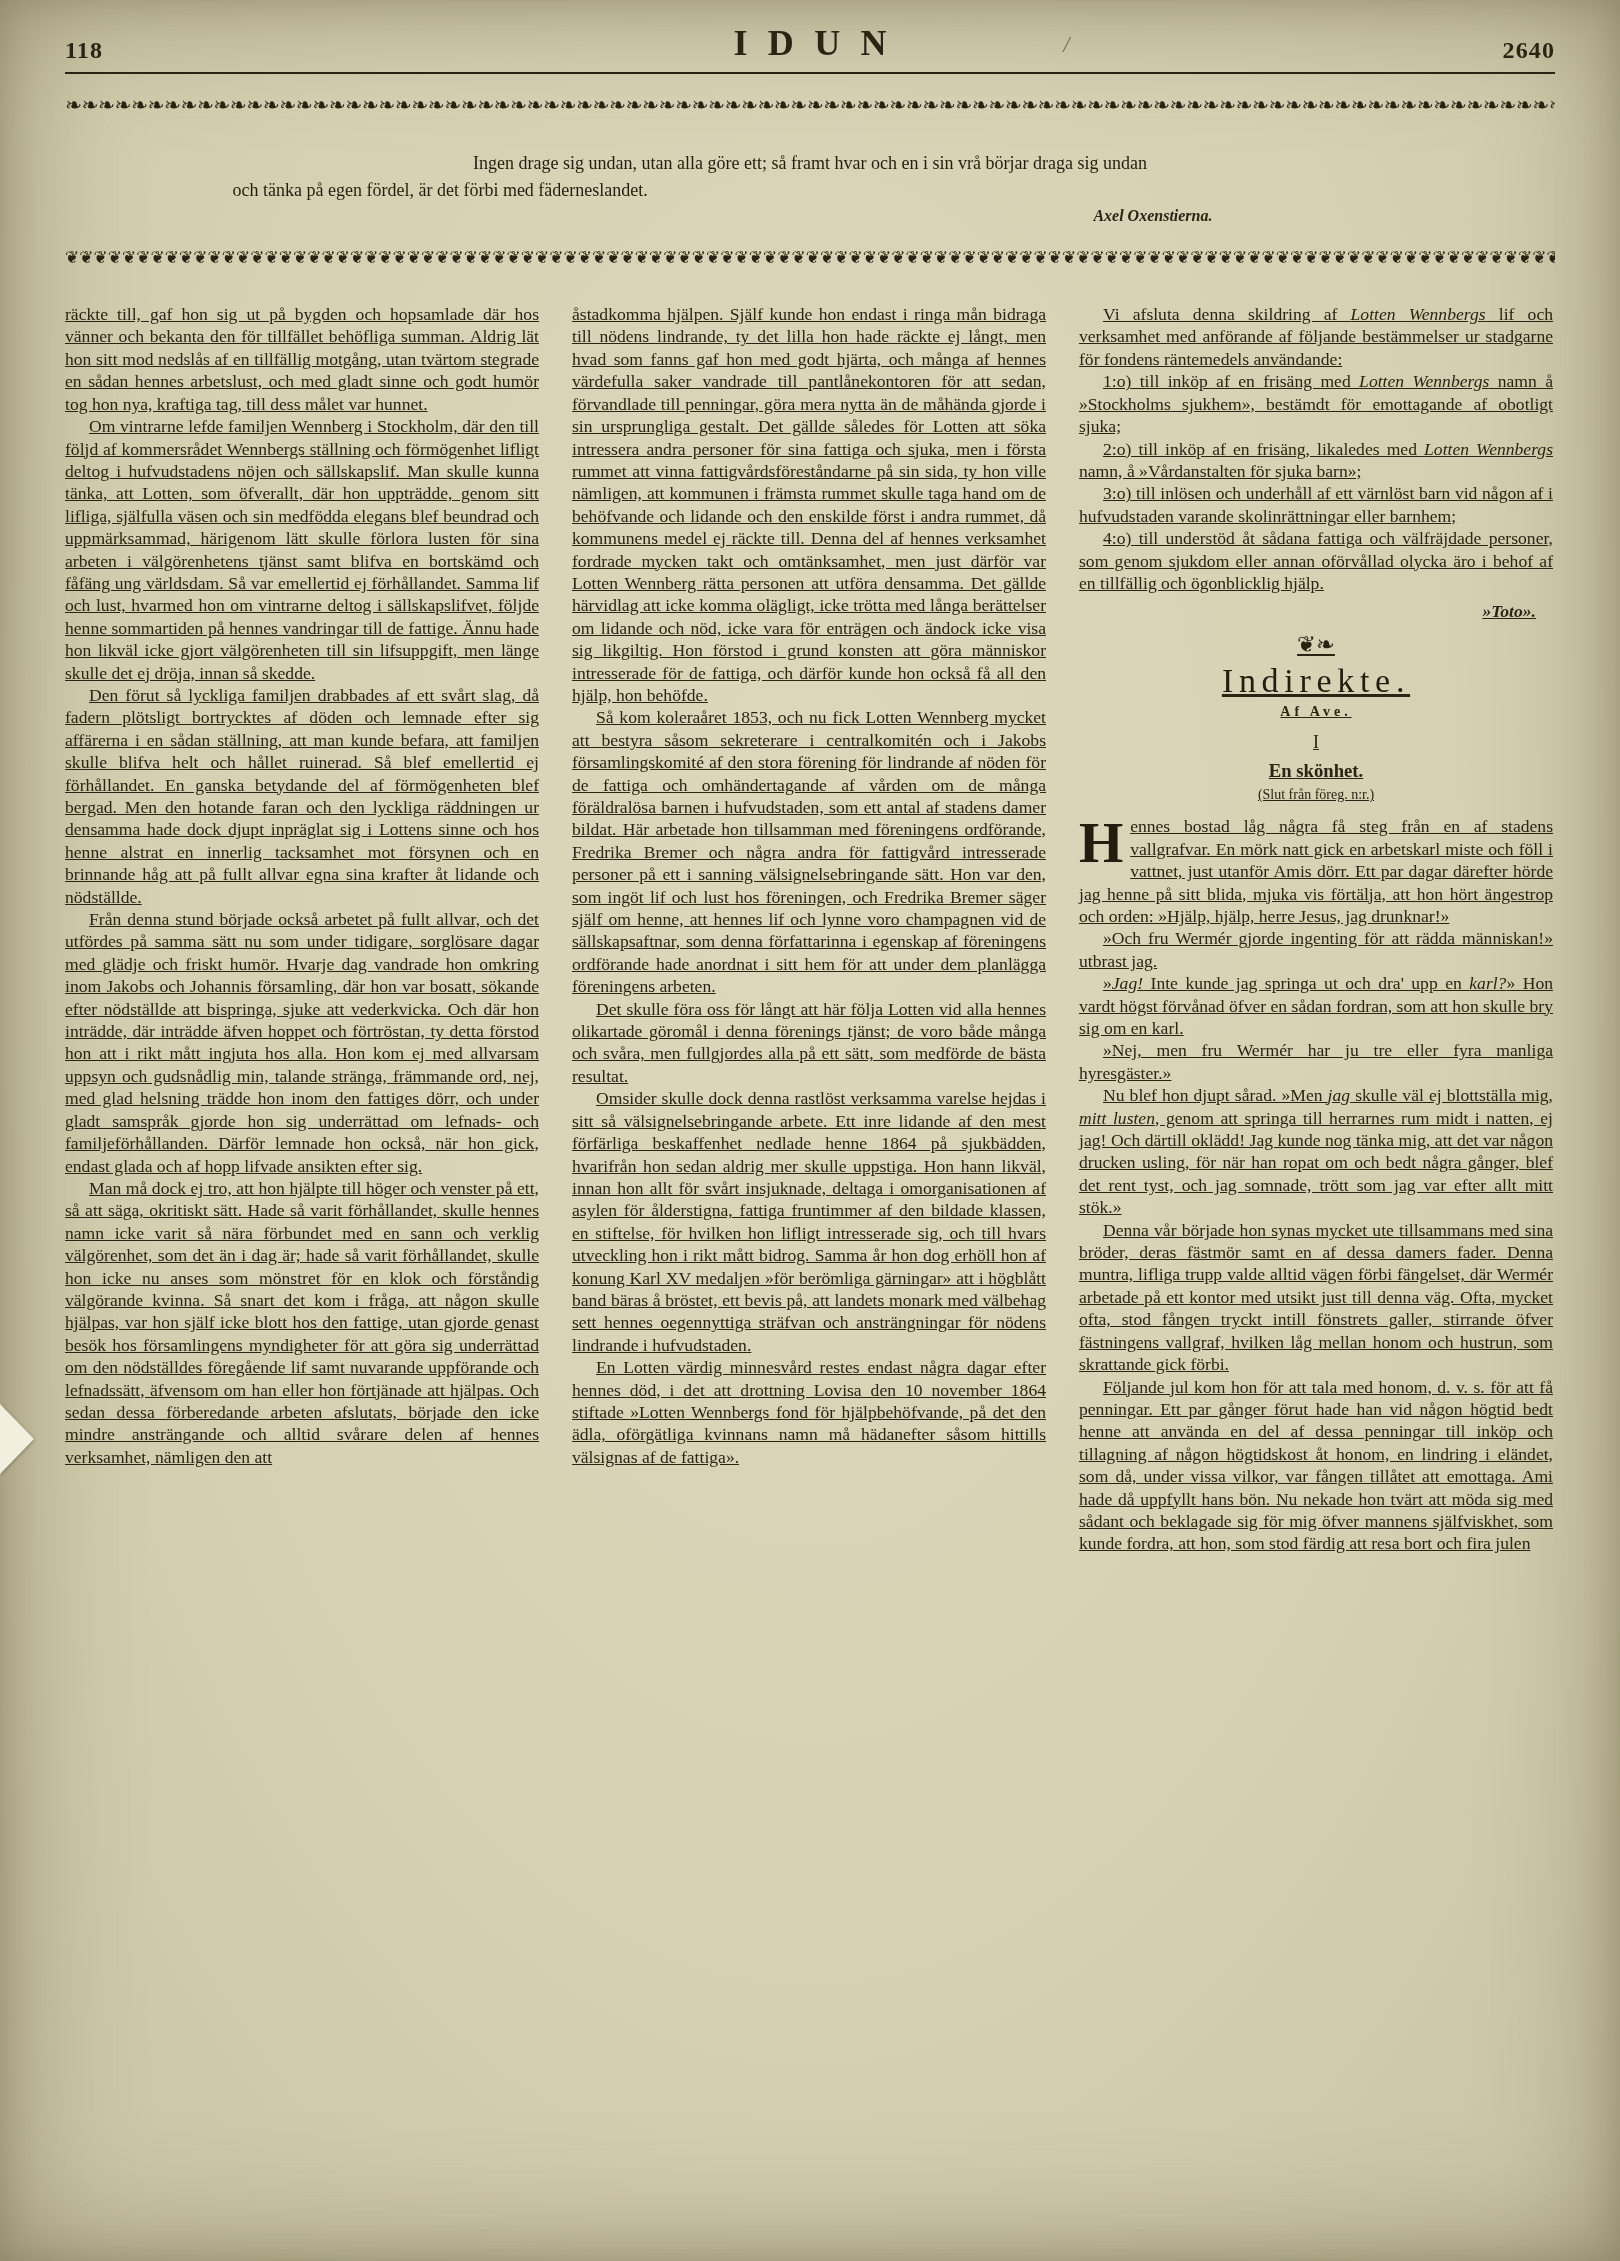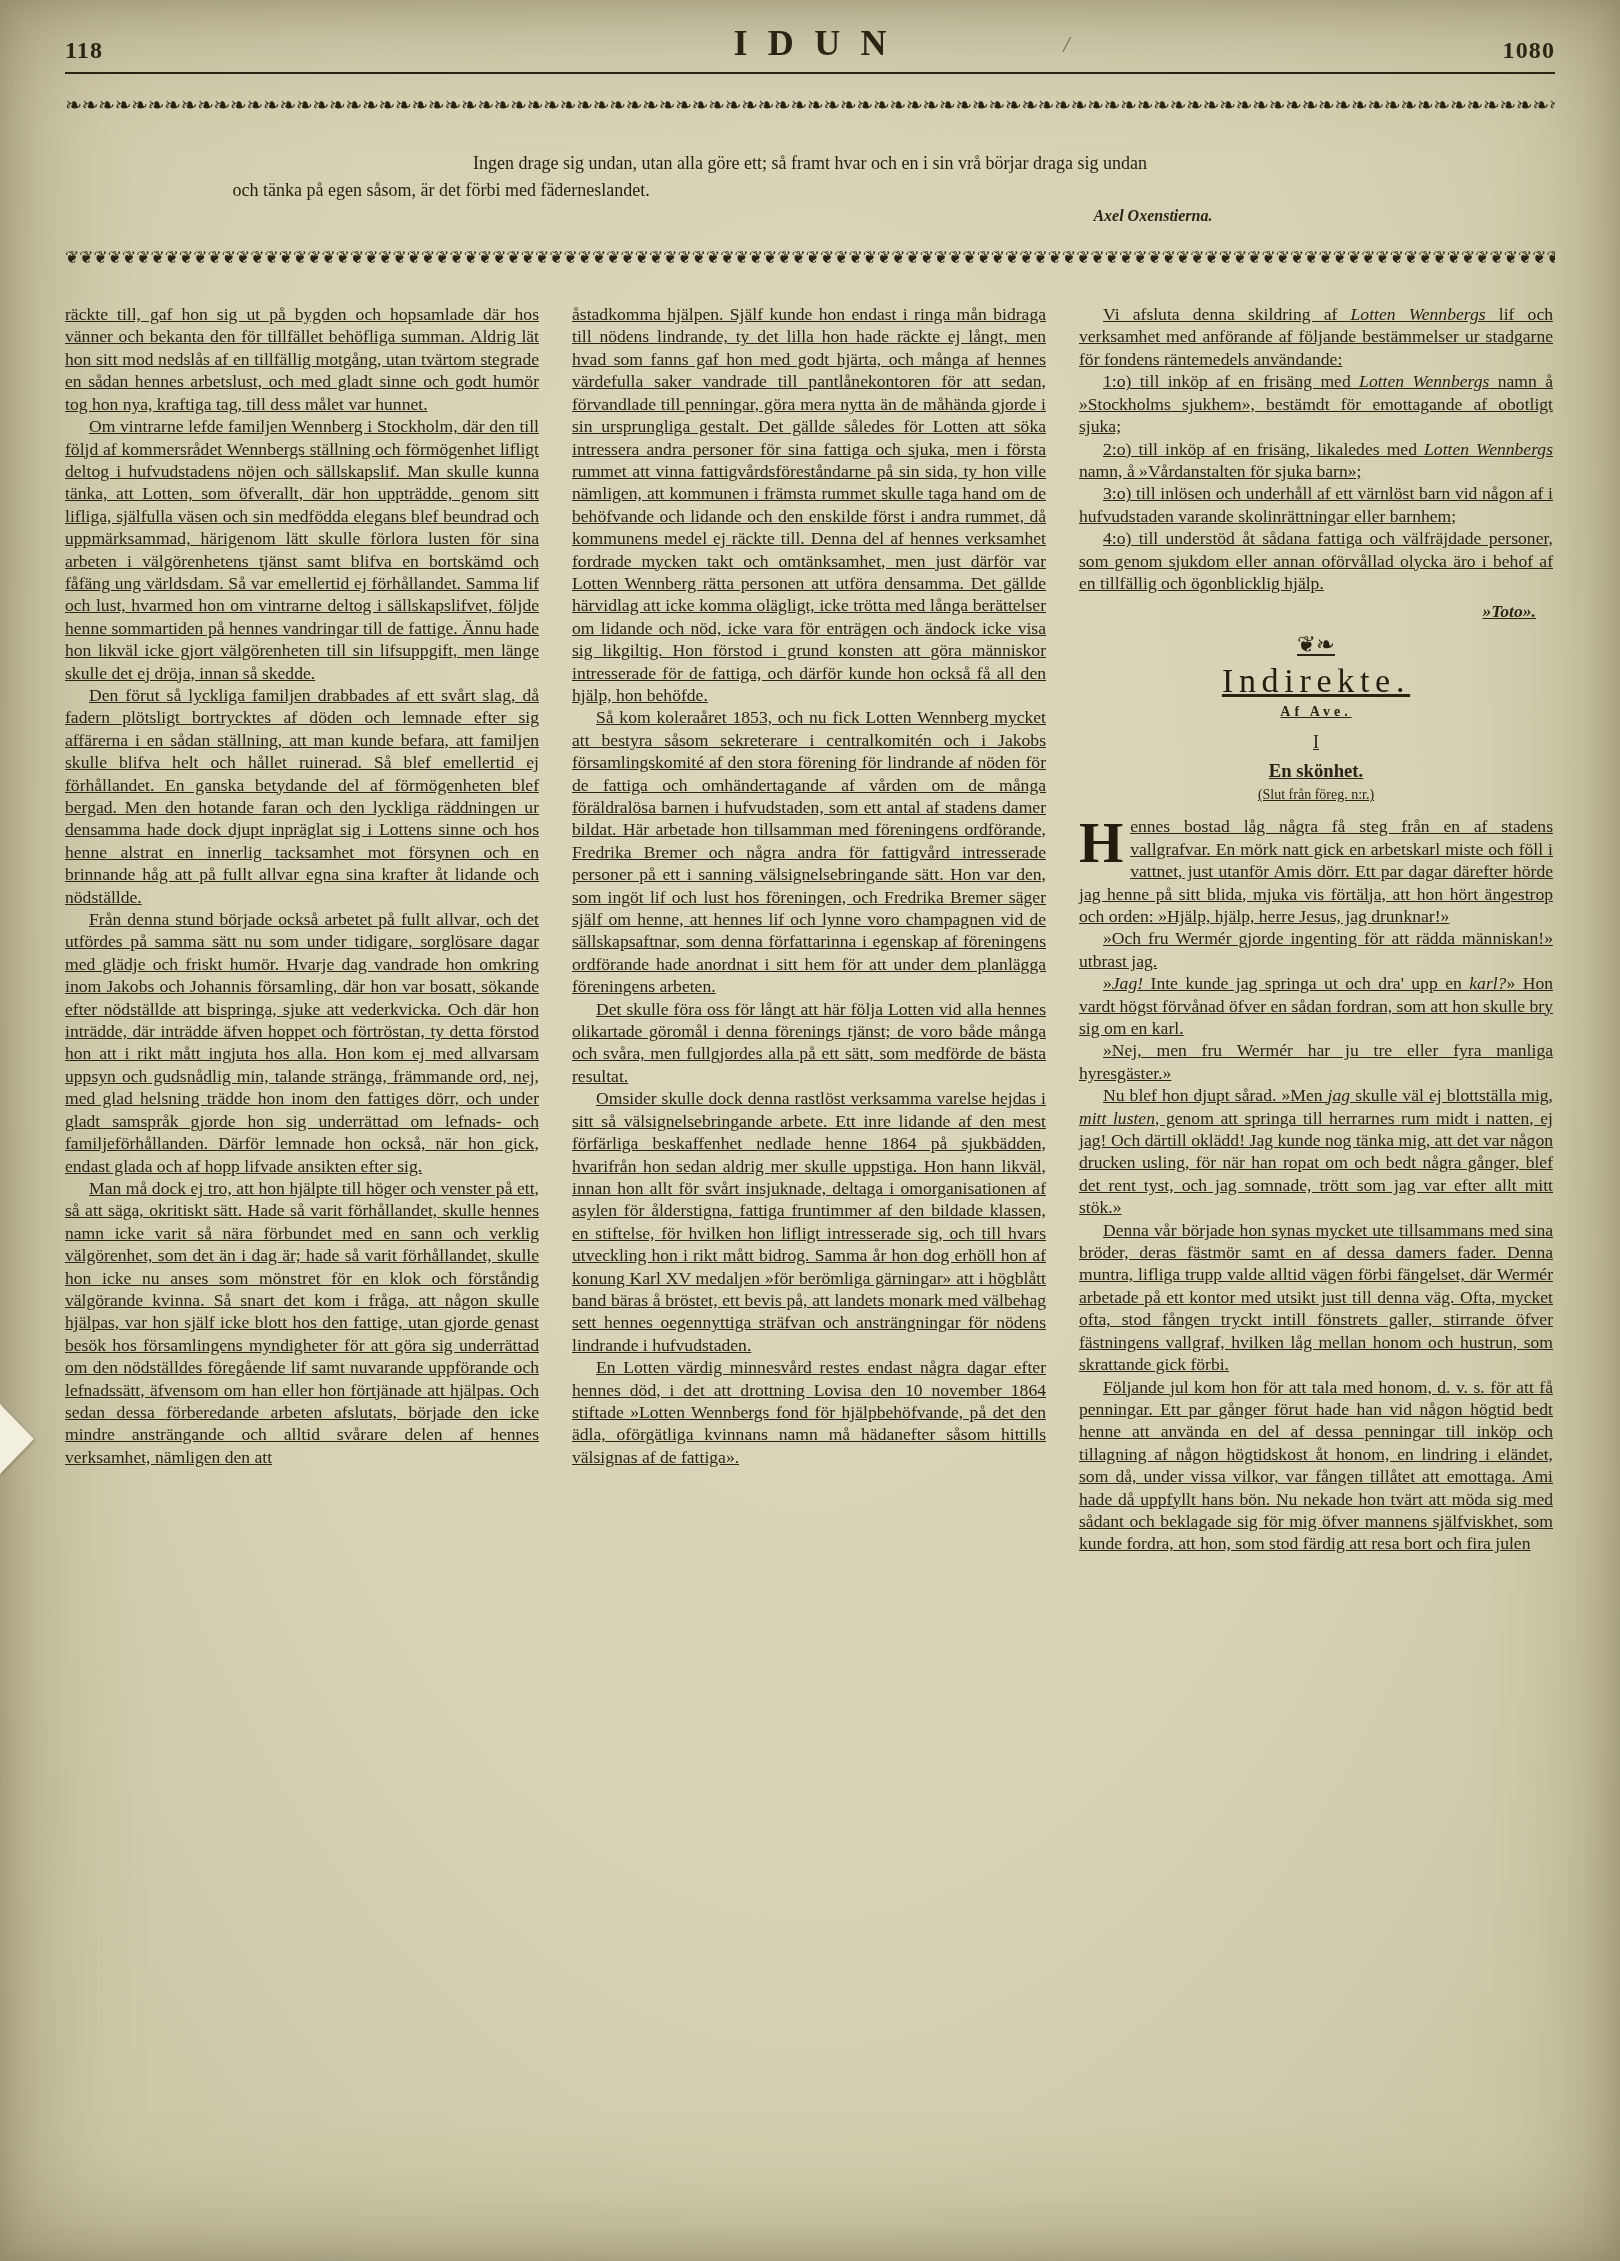--- a/index.html
+++ b/index.html
@@ -56,29 +56,29 @@
 </head>
 <body>
 
 <div class="vignette"></div>
 
 <div class="page-inner">
 
   <div class="header">
     <div class="page-number">118</div>
     <div class="masthead">IDUN</div>
-    <div class="year">1080</div>
+    <div class="year">2640</div>
     <div class="slash-mark">/</div>
   </div>
 
   <div class="band band1">❧❧❧❧❧❧❧❧❧❧❧❧❧❧❧❧❧❧❧❧❧❧❧❧❧❧❧❧❧❧❧❧❧❧❧❧❧❧❧❧❧❧❧❧❧❧❧❧❧❧❧❧❧❧❧❧❧❧❧❧❧❧❧❧❧❧❧❧❧❧❧❧❧❧❧❧❧❧❧❧❧❧❧❧❧❧❧❧❧❧❧❧❧❧❧❧❧❧❧❧❧❧❧❧❧❧❧❧❧❧</div>
 
   <div class="epigraph">
     <div class="l1">Ingen drage sig undan, utan alla göre ett; så framt hvar och en i sin vrå börjar draga sig undan</div>
-    <div class="l2">och tänka på egen såsom, är det förbi med fäderneslandet.</div>
+    <div class="l2">och tänka på egen fördel, är det förbi med fäderneslandet.</div>
   </div>
   <div class="attribution">Axel Oxenstierna.</div>
 
   <div class="band band2">❦❦❦❦❦❦❦❦❦❦❦❦❦❦❦❦❦❦❦❦❦❦❦❦❦❦❦❦❦❦❦❦❦❦❦❦❦❦❦❦❦❦❦❦❦❦❦❦❦❦❦❦❦❦❦❦❦❦❦❦❦❦❦❦❦❦❦❦❦❦❦❦❦❦❦❦❦❦❦❦❦❦❦❦❦❦❦❦❦❦❦❦❦❦❦❦❦❦❦❦❦❦❦❦❦❦❦❦❦❦❦❦❦❦❦❦❦❦❦❦</div>
 
   <div class="columns">
     <div class="col">
         <p class="bp ni">räckte till, gaf hon sig ut på bygden och hopsamlade där hos vänner och bekanta den för tillfället behöfliga summan. Aldrig lät hon sitt mod nedslås af en tillfällig motgång, utan tvärtom stegrade en sådan hennes arbetslust, och med gladt sinne och godt humör tog hon nya, kraftiga tag, till dess målet var hunnet.</p>
         <p class="bp">Om vintrarne lefde familjen Wennberg i Stockholm, där den till följd af kommersrådet Wennbergs ställning och förmögenhet lifligt deltog i hufvudstadens nöjen och sällskapslif. Man skulle kunna tänka, att Lotten, som öfverallt, där hon uppträdde, genom sitt lifliga, själfulla väsen och sin medfödda elegans blef beundrad och uppmärksammad, härigenom lätt skulle förlora lusten för sina arbeten i välgörenhetens tjänst samt blifva en bortskämd och fåfäng ung världsdam. Så var emellertid ej förhållandet. Samma lif och lust, hvarmed hon om vintrarne deltog i sällskapslifvet, följde henne sommartiden på hennes vandringar till de fattige. Ännu hade hon likväl icke gjort välgörenheten till sin lifsuppgift, men länge skulle det ej dröja, innan så skedde.</p>
         <p class="bp">Den förut så lyckliga familjen drabbades af ett svårt slag, då fadern plötsligt bortrycktes af döden och lemnade efter sig affärerna i en sådan ställning, att man kunde befara, att familjen skulle blifva helt och hållet ruinerad. Så blef emellertid ej förhållandet. En ganska betydande del af förmögenheten blef bergad. Men den hotande faran och den lyckliga räddningen ur densamma hade dock djupt inpräglat sig i Lottens sinne och hos henne alstrat en innerlig tacksamhet mot försynen och en brinnande håg att på fullt allvar egna sina krafter åt lidande och nödställde.</p>

